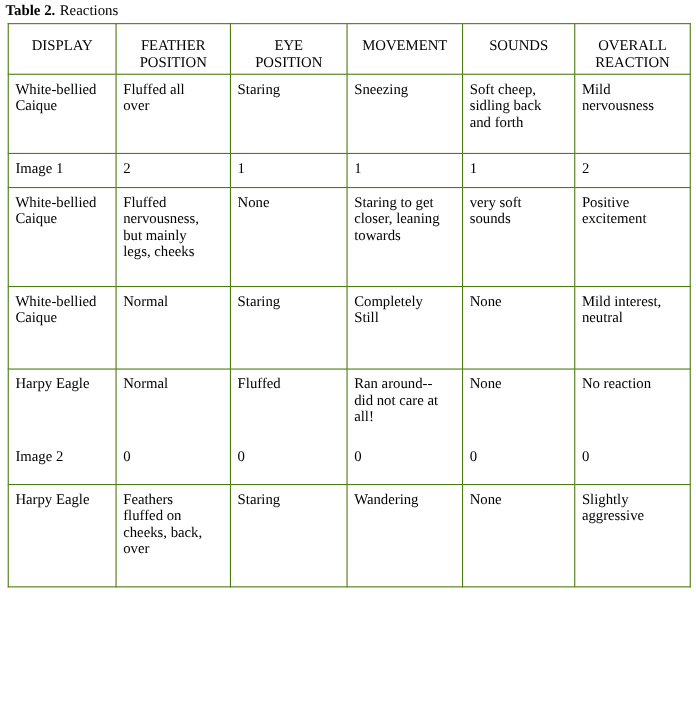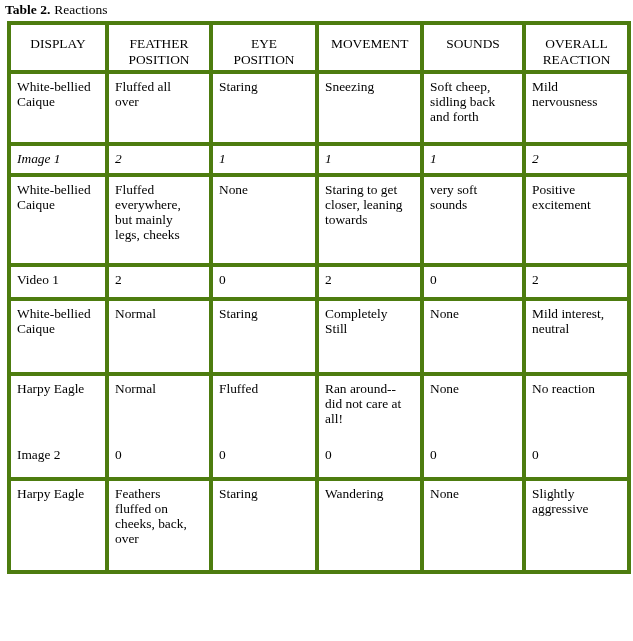--- a/index.html
+++ b/index.html
@@ -28,21 +28,21 @@
     background: #ffffff;
   }
   col.c0 { width: 98px; }
   col.c1 { width: 104px; }
   col.c2 { width: 106px; }
   col.c3 { width: 105px; }
   col.c4 { width: 102px; }
   col.c5 { width: 105px; }
 
   th, td {
-    border: 4px solid #4d7c0f;
+    border: 1px solid #4d7c0f;
     vertical-align: top;
     box-sizing: border-box;
     overflow: hidden;
   }
   th {
     font-weight: normal;
     font-size: 13.4px;
     line-height: 16px;
     text-align: center;
     padding: 11px 12px 2px 12px;
@@ -88,43 +88,35 @@
   </thead>
   <tbody>
       <tr style="height: 72px;">
         <td>White-bellied Caique</td>
         <td>Fluffed all over</td>
         <td>Staring</td>
         <td>Sneezing</td>
         <td>Soft cheep, sidling back and forth</td>
         <td>Mild nervousness</td>
       </tr>
-      <tr style="height: 31px; font-style: italic;">
+      <tr style="height: 31px;">
         <td>Image 1</td>
         <td>2</td>
         <td>1</td>
         <td>1</td>
         <td>1</td>
         <td>2</td>
       </tr>
       <tr style="height: 90px;">
         <td>White-bellied Caique</td>
-        <td>Fluffed everywhere, but mainly legs, cheeks</td>
+        <td>Fluffed nervousness, but mainly legs, cheeks</td>
         <td>None</td>
         <td>Staring to get closer, leaning towards</td>
         <td>very soft sounds</td>
         <td>Positive excitement</td>
-      </tr>
-      <tr style="height: 34px;">
-        <td>Video 1</td>
-        <td>2</td>
-        <td>0</td>
-        <td>2</td>
-        <td>0</td>
-        <td>2</td>
       </tr>
       <tr style="height: 75px;">
         <td>White-bellied Caique</td>
         <td>Normal</td>
         <td>Staring</td>
         <td>Completely Still</td>
         <td>None</td>
         <td>Mild interest, neutral</td>
       </tr>
       <tr style="height: 105px;">

